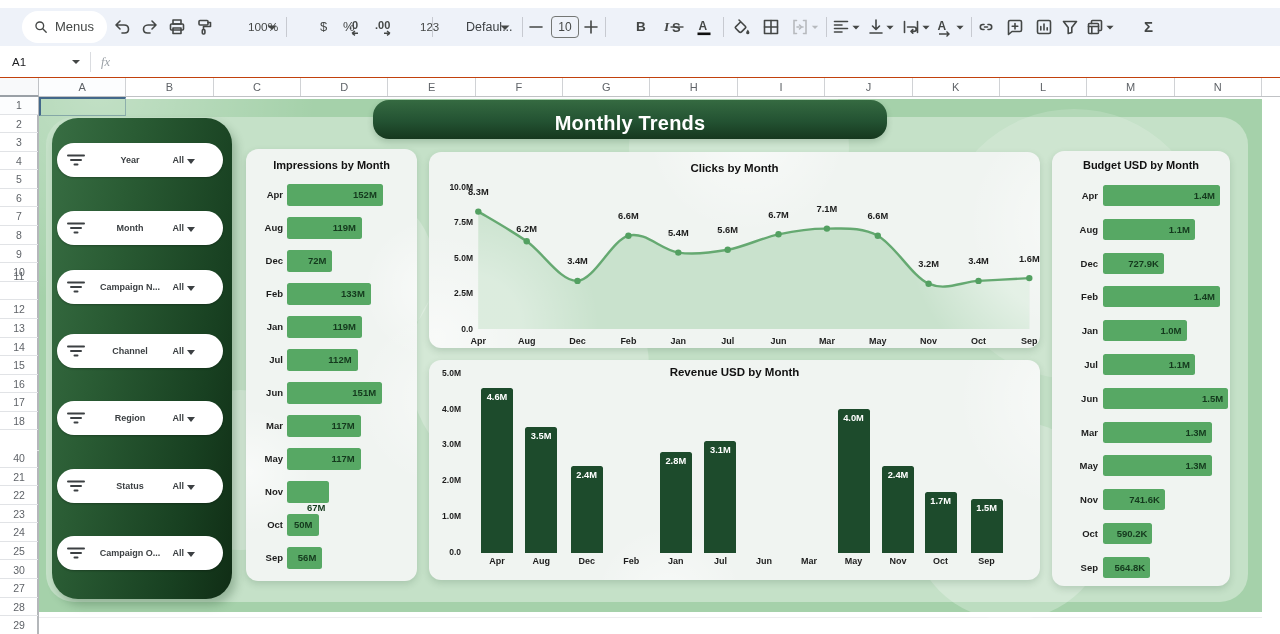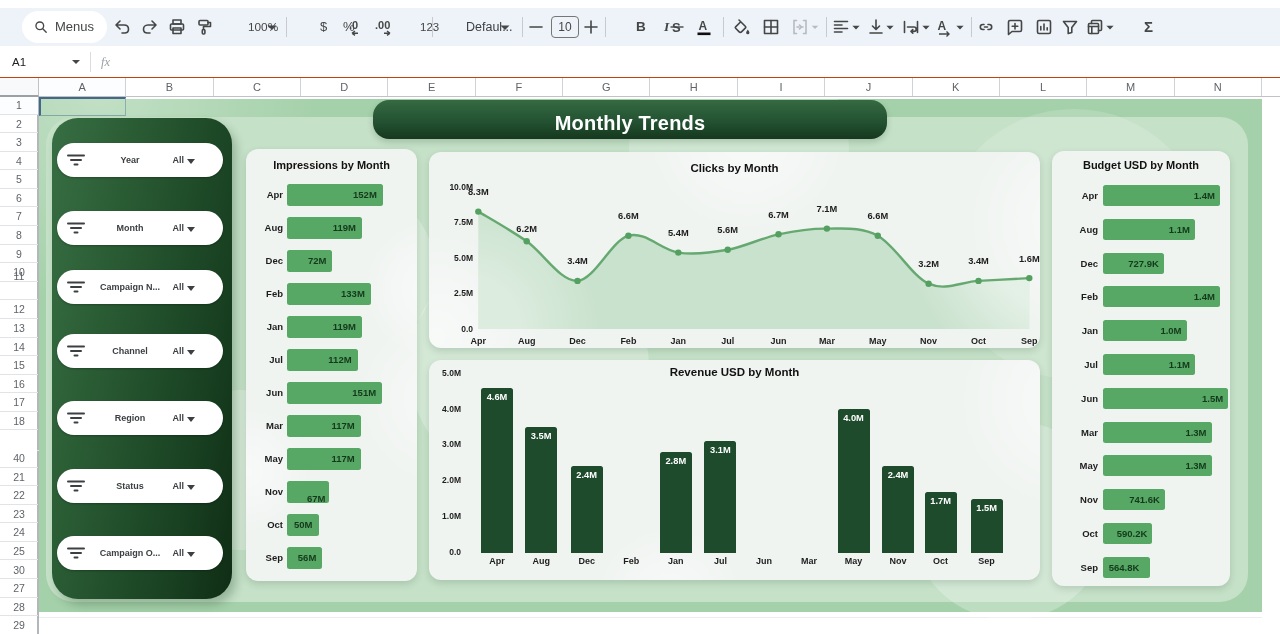--- a/index.html
+++ b/index.html
@@ -442,21 +442,21 @@
     <div class="hval" style="left:41px; top:0; width:67.7px; line-height:22px;">117M</div>
   </div>
   <div class="hrow" style="left:207px; top:351px; width:171px; height:22px;">
     <div class="hlab" style="left:0; width:37px; line-height:22px;">May</div>
     <div class="hbar" style="left:41px; top:0; width:73.7px; height:22px;"></div>
     <div class="hval" style="left:41px; top:0; width:67.7px; line-height:22px;">117M</div>
   </div>
   <div class="hrow" style="left:207px; top:384px; width:171px; height:22px;">
     <div class="hlab" style="left:0; width:37px; line-height:22px;">Nov</div>
     <div class="hbar" style="left:41px; top:0; width:42.2px; height:22px;"></div>
-    <div class="hval" style="left:41px; top:7px; width:36.2px; line-height:22px;padding-left:20px;">67M</div>
+    <div class="hval" style="left:41px; top:16px; width:36.2px; line-height:22px;padding-left:20px;">67M</div>
   </div>
   <div class="hrow" style="left:207px; top:417px; width:171px; height:22px;">
     <div class="hlab" style="left:0; width:37px; line-height:22px;">Oct</div>
     <div class="hbar" style="left:41px; top:0; width:31.5px; height:22px;"></div>
     <div class="hval" style="left:41px; top:0; width:25.5px; line-height:22px;">50M</div>
   </div>
   <div class="hrow" style="left:207px; top:450px; width:171px; height:22px;">
     <div class="hlab" style="left:0; width:37px; line-height:22px;">Sep</div>
     <div class="hbar" style="left:41px; top:0; width:35.3px; height:22px;"></div>
     <div class="hval" style="left:41px; top:0; width:29.3px; line-height:22px;">56M</div>
@@ -512,21 +512,21 @@
     <div class="hval" style="left:51px; top:0; width:56.9px; line-height:21px;">741.6K</div>
   </div>
   <div class="hrow" style="left:1013px; top:425.8px; width:178px; height:21px;">
     <div class="hlab" style="left:0; width:46px; line-height:21px;">Oct</div>
     <div class="hbar" style="left:51px; top:0; width:49.3px; height:21px;"></div>
     <div class="hval" style="left:51px; top:0; width:44.3px; line-height:21px;">590.2K</div>
   </div>
   <div class="hrow" style="left:1013px; top:459.6px; width:178px; height:21px;">
     <div class="hlab" style="left:0; width:46px; line-height:21px;">Sep</div>
     <div class="hbar" style="left:51px; top:0; width:47.2px; height:21px;"></div>
-    <div class="hval" style="left:51px; top:0; width:42.2px; line-height:21px;text-align:center;">564.8K</div>
+    <div class="hval" style="left:51px; top:0; width:42.2px; line-height:21px;">564.8K</div>
   </div>
   <svg id="clksvg" style="position:absolute; left:390px; top:55px;" width="611" height="196" viewBox="0 0 611 196">
     <defs>
       <radialGradient id="rg1" cx="650" cy="70" r="175" gradientUnits="userSpaceOnUse">
         <stop offset="55%" stop-color="rgba(255,255,255,0.5)"></stop>
           <stop offset="100%" stop-color="rgba(255,255,255,0)"></stop>
       </radialGradient>
       <radialGradient id="rg2" cx="40" cy="175" r="130" gradientUnits="userSpaceOnUse">
         <stop offset="40%" stop-color="rgba(255,255,255,0.35)"></stop>
           <stop offset="100%" stop-color="rgba(255,255,255,0)"></stop>

